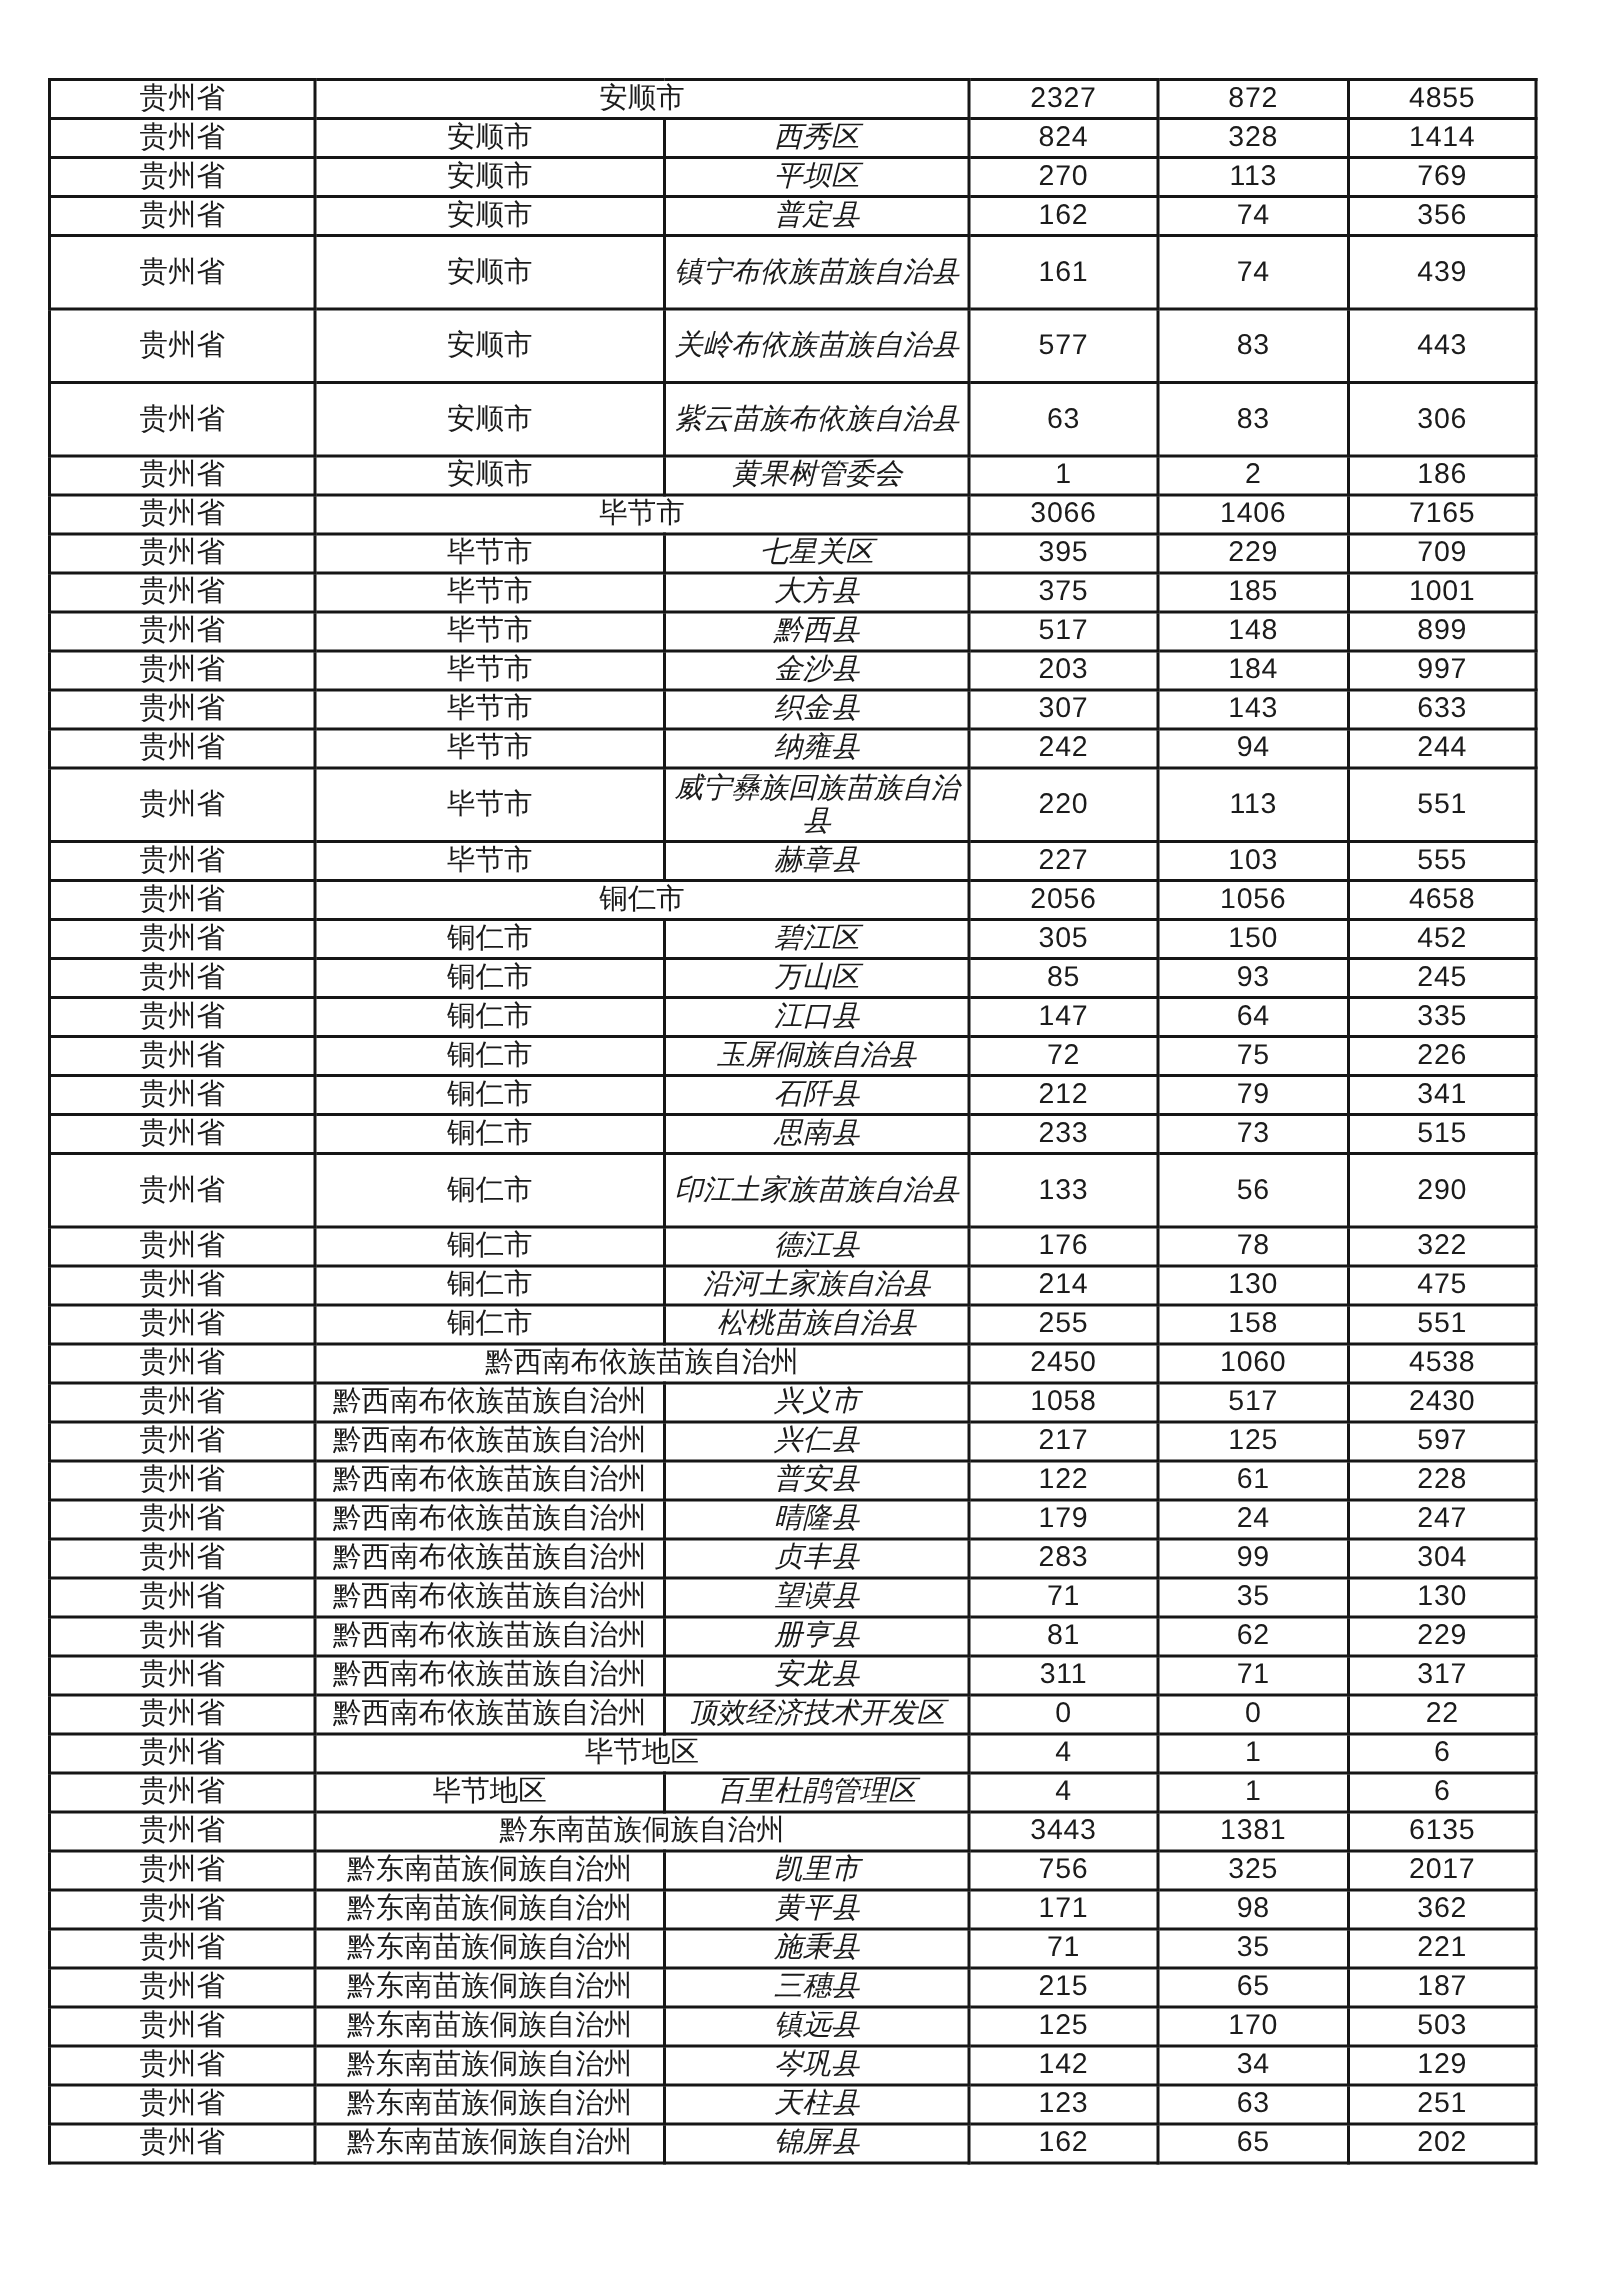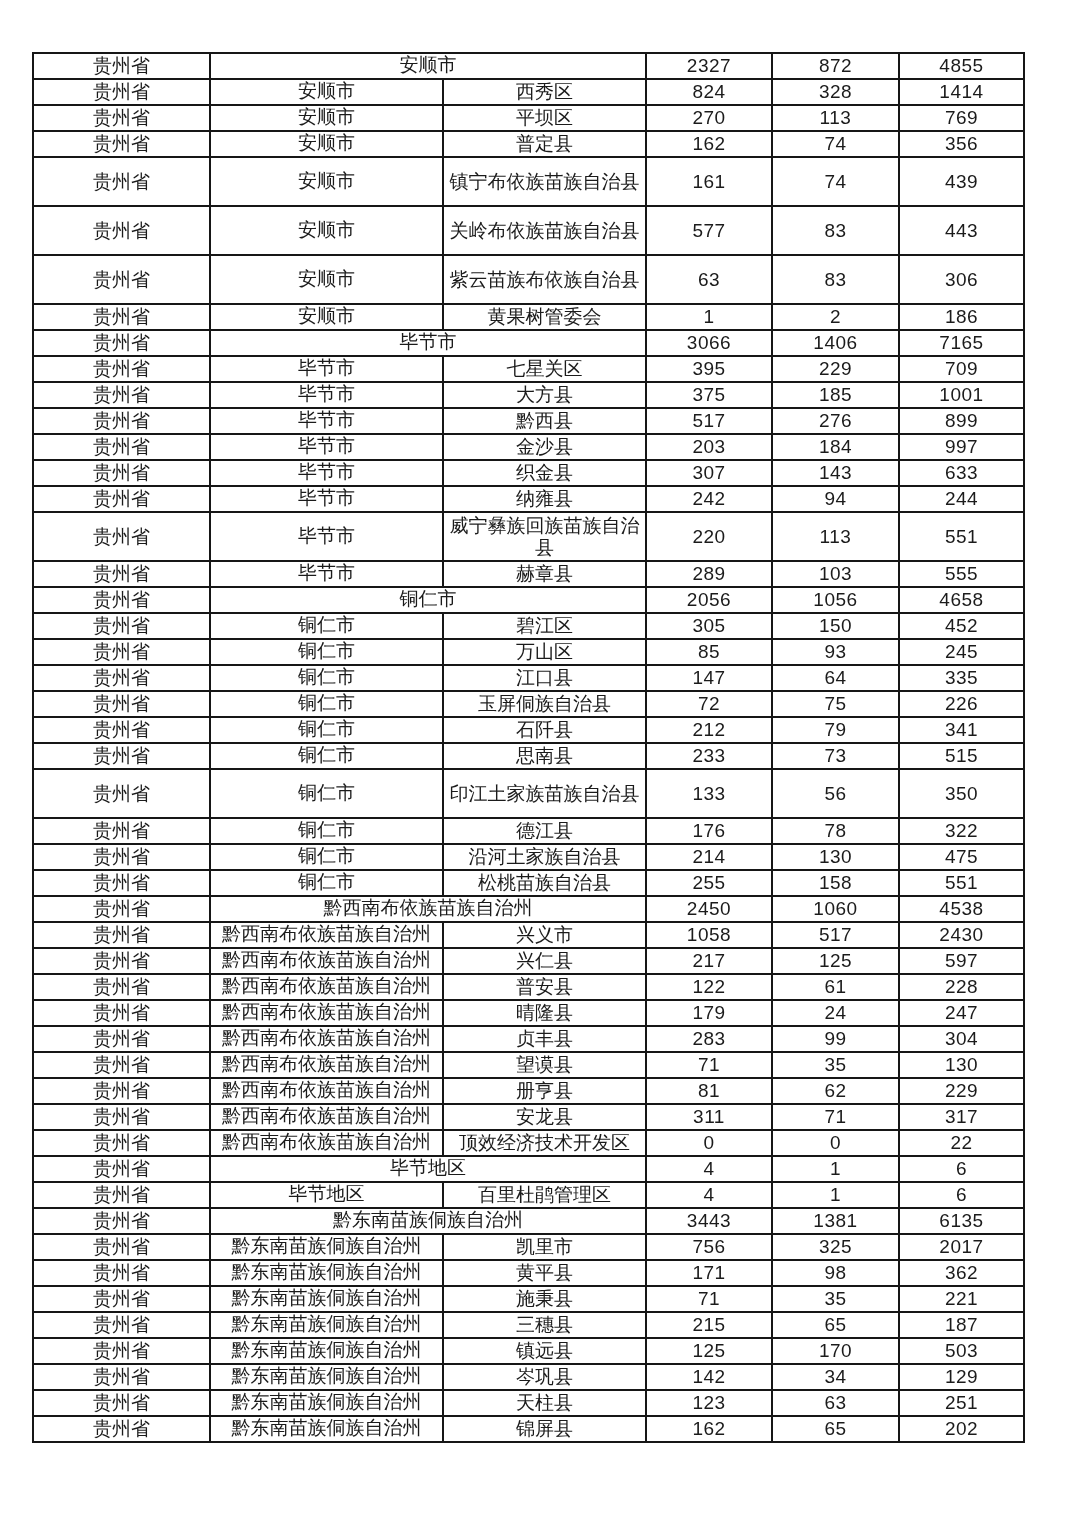--- a/index.html
+++ b/index.html
@@ -42,21 +42,21 @@
     word-break: break-all;
   }
   table.data-table tr {
     height: 26px;
   }
   table.data-table tr.tall {
     height: 49px;
   }
   td.col-province { padding: 1px 4px; }
   td.col-city     { padding: 1px 4px; font-family: Liberation Mono, monospace; }
-  td.col-county   { padding: 1px 8px; }
+  td.col-county   { padding: 1px 8px; font-style: italic; }
   td.col-num      { font-size: 19px; letter-spacing: 0.5px; }
 </style>
 </head>
 <body>
 
 <div class="sheet">
   <table class="data-table">
     <colgroup>
       <col style="width:177px">
       <col style="width:233px">
@@ -150,21 +150,21 @@
           <td class="col-county">大方县</td>
           <td class="col-num">375</td>
           <td class="col-num">185</td>
           <td class="col-num">1001</td>
         </tr>
         <tr>
           <td class="col-province">贵州省</td>
           <td class="col-city">毕节市</td>
           <td class="col-county">黔西县</td>
           <td class="col-num">517</td>
-          <td class="col-num">276</td>
+          <td class="col-num">148</td>
           <td class="col-num">899</td>
         </tr>
         <tr>
           <td class="col-province">贵州省</td>
           <td class="col-city">毕节市</td>
           <td class="col-county">金沙县</td>
           <td class="col-num">203</td>
           <td class="col-num">184</td>
           <td class="col-num">997</td>
         </tr>
@@ -189,21 +189,21 @@
           <td class="col-city">毕节市</td>
           <td class="col-county">威宁彝族回族苗族自治县</td>
           <td class="col-num">220</td>
           <td class="col-num">113</td>
           <td class="col-num">551</td>
         </tr>
         <tr>
           <td class="col-province">贵州省</td>
           <td class="col-city">毕节市</td>
           <td class="col-county">赫章县</td>
-          <td class="col-num">289</td>
+          <td class="col-num">227</td>
           <td class="col-num">103</td>
           <td class="col-num">555</td>
         </tr>
         <tr>
           <td class="col-province">贵州省</td>
           <td class="col-city" colspan="2">铜仁市</td>
           <td class="col-num">2056</td>
           <td class="col-num">1056</td>
           <td class="col-num">4658</td>
         </tr>
@@ -254,21 +254,21 @@
           <td class="col-num">233</td>
           <td class="col-num">73</td>
           <td class="col-num">515</td>
         </tr>
         <tr class="tall">
           <td class="col-province">贵州省</td>
           <td class="col-city">铜仁市</td>
           <td class="col-county">印江土家族苗族自治县</td>
           <td class="col-num">133</td>
           <td class="col-num">56</td>
-          <td class="col-num">350</td>
+          <td class="col-num">290</td>
         </tr>
         <tr>
           <td class="col-province">贵州省</td>
           <td class="col-city">铜仁市</td>
           <td class="col-county">德江县</td>
           <td class="col-num">176</td>
           <td class="col-num">78</td>
           <td class="col-num">322</td>
         </tr>
         <tr>

